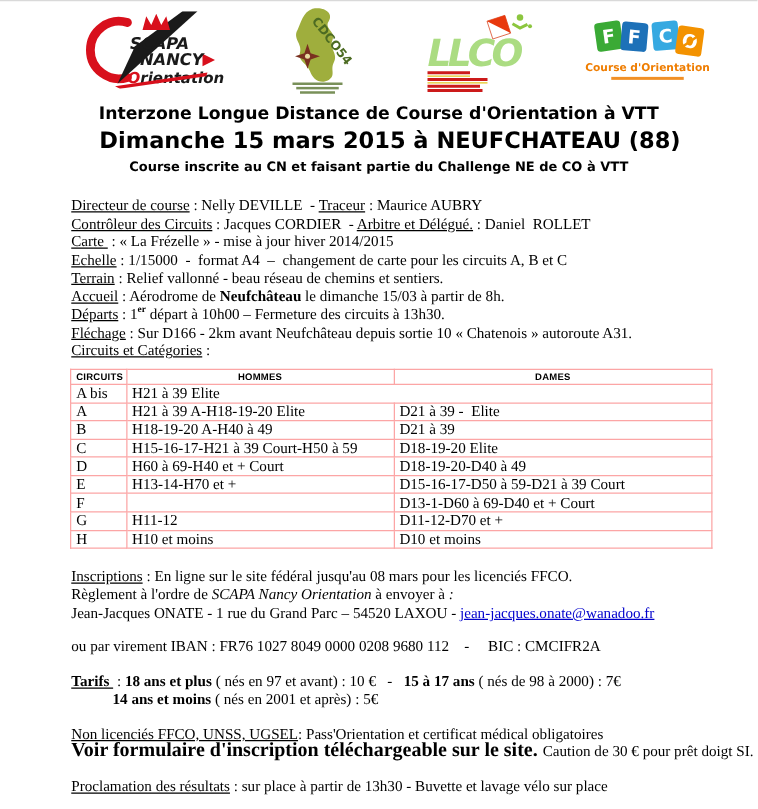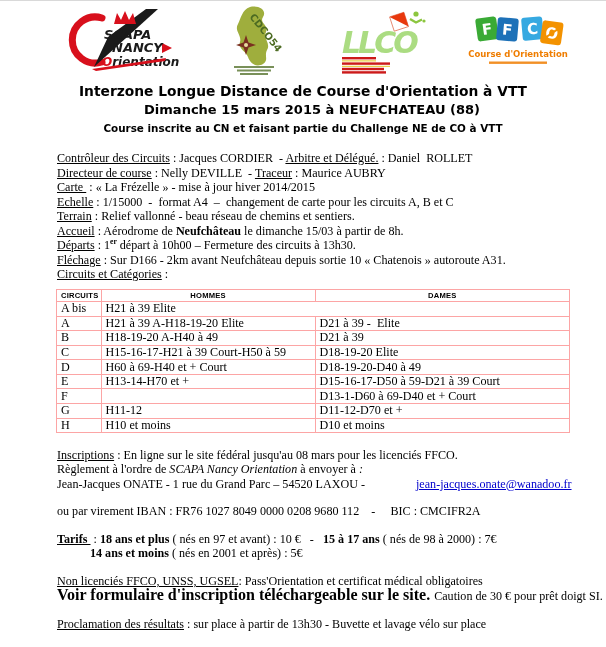--- a/index.html
+++ b/index.html
@@ -10,31 +10,31 @@
   }
   .logos{position:relative;height:80px;text-align:center;}
   .logo{position:absolute;}
   .logo-scapa{left:62px;top:8px;}
   .logo-cdco{left:222px;top:4px;}
   .logo-llco{left:340px;top:8px;}
   .logo-ffco{left:468px;top:14px;}
 
   .title-block{text-align:center;font-family:"DejaVu Sans",sans-serif;font-weight:bold;margin-top:2px;}
   .t1{font-size:13.8px;white-space:pre;}
-  .t2{font-size:13px;margin-top:3px;white-space:pre;margin-left:18px;}
+  .t2{font-size:18px;margin-top:3px;white-space:pre;margin-left:18px;}
   .t3{font-size:10.4px;margin-top:5px;white-space:pre;}
 
   .content{margin:17px 0 0 57px;font-size:12.1px;line-height:14.55px;}
   .text-line{white-space:pre;}
   .u{text-decoration:underline;}
   .b{font-weight:bold;}
   .i{font-style:italic;text-align:center;}
   .sm{font-size:16px;font-weight:bold;}
   .sup{vertical-align:super;font-size:7.5px;font-weight:bold;line-height:0;}
-  .link{color:#0000cc;text-decoration:underline;cursor:pointer;margin-left:48px;}
+  .link{color:#0000cc;text-decoration:underline;cursor:pointer;}
   .gap{margin-top:13.5px;}
 
   table.circuits{border-collapse:collapse;margin:7px 0 0 56px;width:514px;font-size:12.1px;table-layout:fixed;}
   table.circuits td, table.circuits th{border:1px solid #fca5a5;padding:0 4px;white-space:pre;overflow:hidden;}
   table.circuits th{
     font-family:"Liberation Sans",sans-serif;font-size:7.6px;font-weight:bold;
     text-align:center;height:11px;letter-spacing:.2px;
   }
   table.circuits td{height:13.6px;line-height:13px;vertical-align:middle;}
   .spread{display:flex;}
@@ -112,22 +112,22 @@
   </svg>
 </div>
 
 <div class="title-block">
   <div class="t1">Interzone Longue Distance de Course d'Orientation à VTT</div>
   <div class="t2">Dimanche 15 mars 2015 à NEUFCHATEAU (88)</div>
   <div class="t3">Course inscrite au CN et faisant partie du Challenge NE de CO à VTT</div>
 </div>
 
 <div class="content" id="info-lines">
+    <div class="text-line"><span class="u">Directeur de course</span><span> : Nelly DEVILLE  - </span><span class="u">Traceur</span><span> : Maurice AUBRY</span></div>
     <div class="text-line"><span class="u">Contrôleur des Circuits</span><span> : Jacques CORDIER  - </span><span class="u">Arbitre et Délégué.</span><span> : Daniel  ROLLET</span></div>
-    <div class="text-line"><span class="u">Directeur de course</span><span> : Nelly DEVILLE  - </span><span class="u">Traceur</span><span> : Maurice AUBRY</span></div>
     <div class="text-line"><span class="u">Carte </span><span> : « La Frézelle » - mise à jour hiver 2014/2015</span></div>
     <div class="text-line"><span class="u">Echelle</span><span> : 1/15000  -  format A4  –  changement de carte pour les circuits A, B et C</span></div>
     <div class="text-line"><span class="u">Terrain</span><span> : Relief vallonné - beau réseau de chemins et sentiers.</span></div>
     <div class="text-line"><span class="u">Accueil</span><span> : Aérodrome de </span><span class="b">Neufchâteau</span><span> le dimanche 15/03 à partir de 8h.</span></div>
     <div class="text-line"><span class="u">Départs</span><span> : 1</span><span class="sup">er</span><span> départ à 10h00 – Fermeture des circuits à 13h30.</span></div>
     <div class="text-line"><span class="u">Fléchage</span><span> : Sur D166 - 2km avant Neufchâteau depuis sortie 10 « Chatenois » autoroute A31.</span></div>
     <div class="text-line"><span class="u">Circuits et Catégories</span><span> :</span></div>
   </div>
 
 <table class="circuits">

